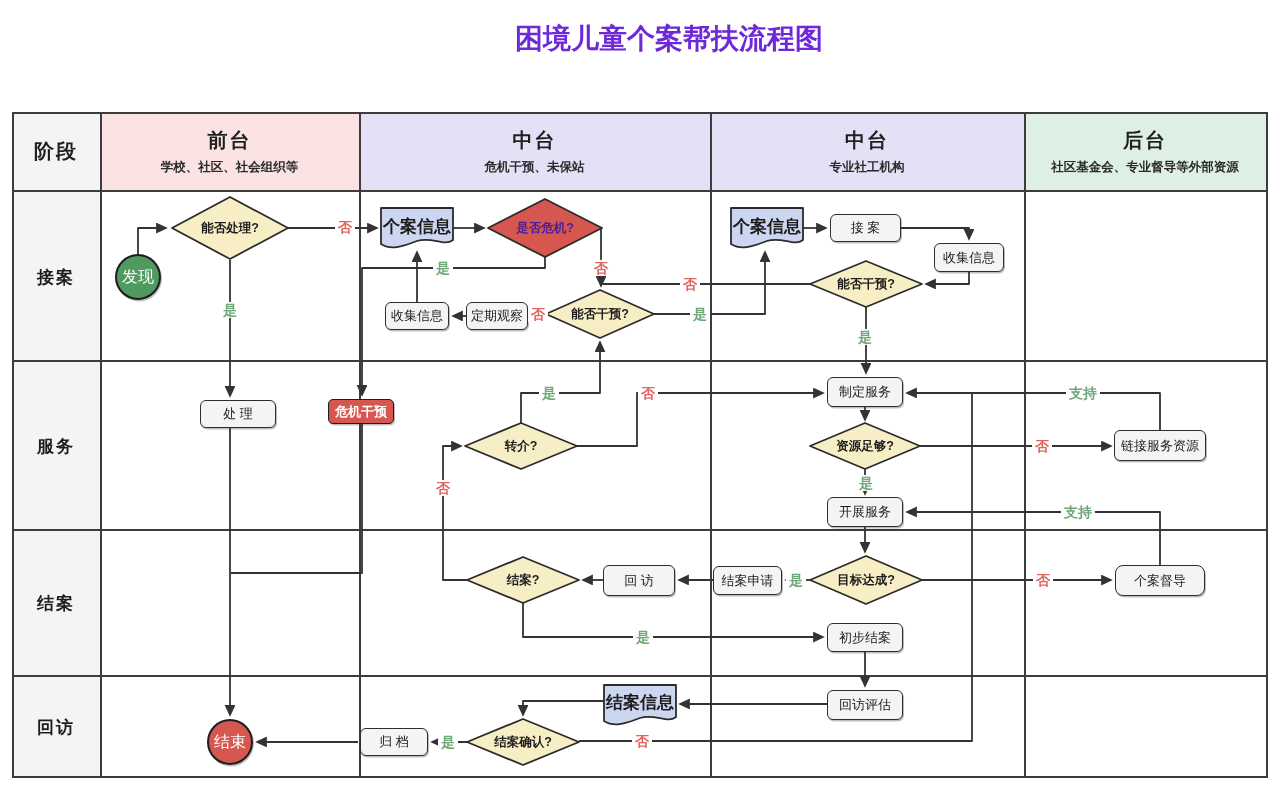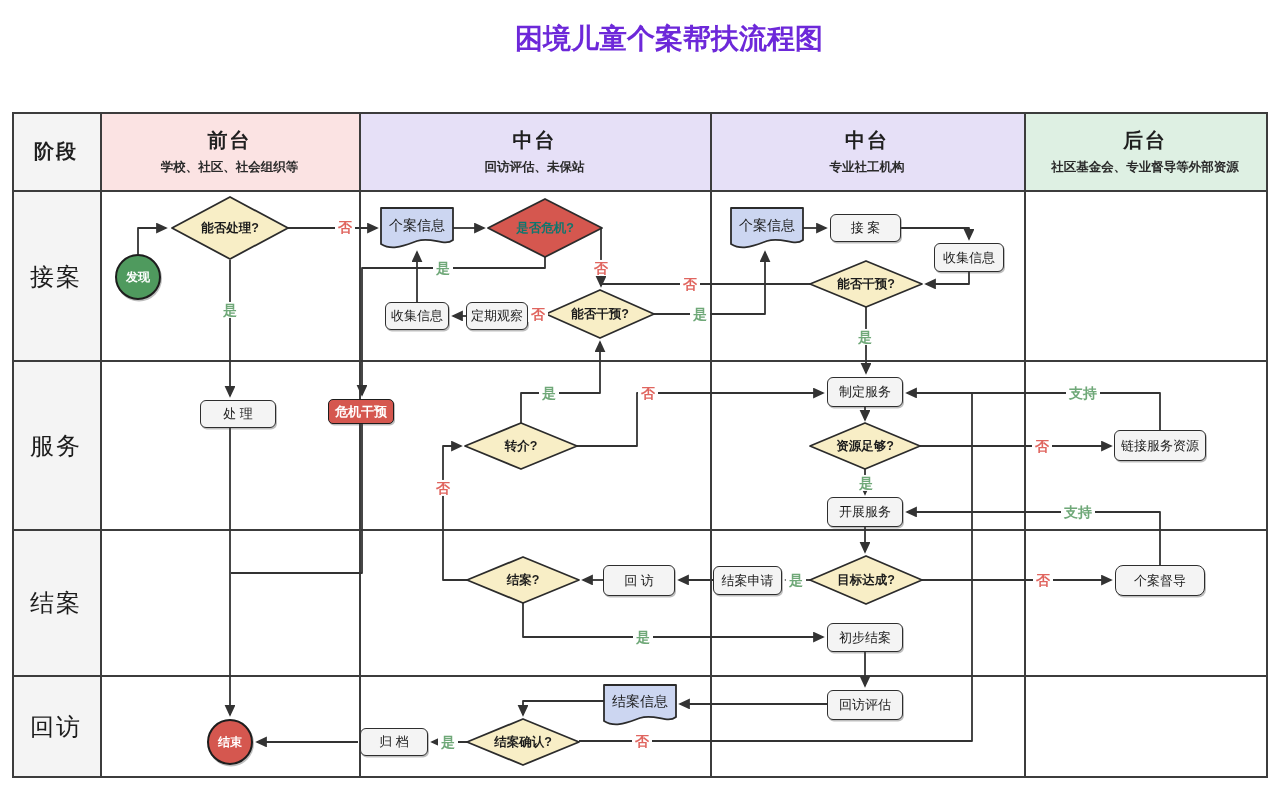--- a/index.html
+++ b/index.html
@@ -9,36 +9,36 @@
               padding-left:58px;box-sizing:border-box;font-size:28px;font-weight:700;color:#6d28d9;}
   .hdr-bg{position:absolute;top:112px;height:79px;z-index:1;}
   .stagecol-bg{position:absolute;left:12px;top:191px;width:88px;height:585px;background:#f4f4f4;z-index:1;}
   .hl,.vl{position:absolute;background:#3c3c3c;z-index:2;}
   .hl{height:2px;left:12px;width:1256px;}
   .vl{width:2px;top:112px;height:666px;}
   .hdr-cell{position:absolute;top:112px;height:79px;display:flex;flex-direction:column;
             align-items:center;justify-content:center;gap:5px;z-index:3;text-align:center;}
   .hdr-title{font-size:20px;font-weight:700;color:#1f1f1f;letter-spacing:2px;}
   .hdr-sub{font-size:12.5px;font-weight:700;color:#2a2a2a;}
-  .row-label{position:absolute;transform:translate(-50%,-50%);font-size:24px;font-weight:400;
+  .row-label{position:absolute;transform:translate(-50%,-50%);font-size:17px;font-weight:700;
              letter-spacing:2px;z-index:3;}
   svg.flow{position:absolute;left:0;top:0;z-index:4;}
   .box{position:absolute;box-sizing:border-box;border:1.6px solid #2e2e2e;border-radius:6px;
        background:#f4f4f4;font-size:13px;font-weight:500;display:flex;align-items:center;
        justify-content:center;z-index:5;box-shadow:1px 1.5px 0 rgba(70,70,70,.35);white-space:nowrap;}
   .box.red{background:#d5574f;color:#ffffff;font-weight:700;border-color:#1d1d1d;}
   .circle{position:absolute;width:46px;height:46px;border-radius:50%;box-sizing:border-box;
-          border:2px solid #1d1d1d;color:#fff;font-weight:700;font-size:12px;display:flex;
+          border:2px solid #1d1d1d;color:#fff;font-weight:400;font-size:16px;display:flex;
           align-items:center;justify-content:center;z-index:5;box-shadow:1px 1.5px 0 rgba(70,70,70,.35);}
   .circle.green{background:#4f9a5e;}
   .circle.red{background:#d5574f;}
   .dlabel{position:absolute;transform:translate(-50%,-50%);font-size:12.5px;font-weight:700;
           color:#1c1c1c;z-index:6;white-space:nowrap;}
-  .dlabel.white{color:#0f766e;}
-  .doc-label{position:absolute;transform:translate(-50%,-50%);font-size:14px;font-weight:400;
+  .dlabel.white{color:#4c1d95;}
+  .doc-label{position:absolute;transform:translate(-50%,-50%);font-size:17px;font-weight:700;
           color:#1c1c1c;z-index:6;white-space:nowrap;}
   .elabel{position:absolute;transform:translate(-50%,-50%);font-size:14px;font-weight:700;
           background:#ffffff;padding:0 3px;line-height:1.15;z-index:6;white-space:nowrap;}
   .yes{color:#6fa878;} .no{color:#e0655f;} .support{color:#6fa878;}
 </style>
 </head>
 <body>
 
 <div class="stage">
 
@@ -66,21 +66,21 @@
 
   <div class="hdr-cell" style="left:12px;width:88px;border-radius:6px;">
     <div class="hdr-title">阶段</div>
   </div>
   <div class="hdr-cell" style="left:100px;width:259px;">
     <div class="hdr-title">前台</div>
     <div class="hdr-sub">学校、社区、社会组织等</div>
   </div>
   <div class="hdr-cell" style="left:359px;width:351px;">
     <div class="hdr-title">中台</div>
-    <div class="hdr-sub">回访评估、未保站</div>
+    <div class="hdr-sub">危机干预、未保站</div>
   </div>
   <div class="hdr-cell" style="left:710px;width:314px;">
     <div class="hdr-title">中台</div>
     <div class="hdr-sub">专业社工机构</div>
   </div>
   <div class="hdr-cell" style="left:1024px;width:242px;">
     <div class="hdr-title">后台</div>
     <div class="hdr-sub">社区基金会、专业督导等外部资源</div>
   </div>
 

